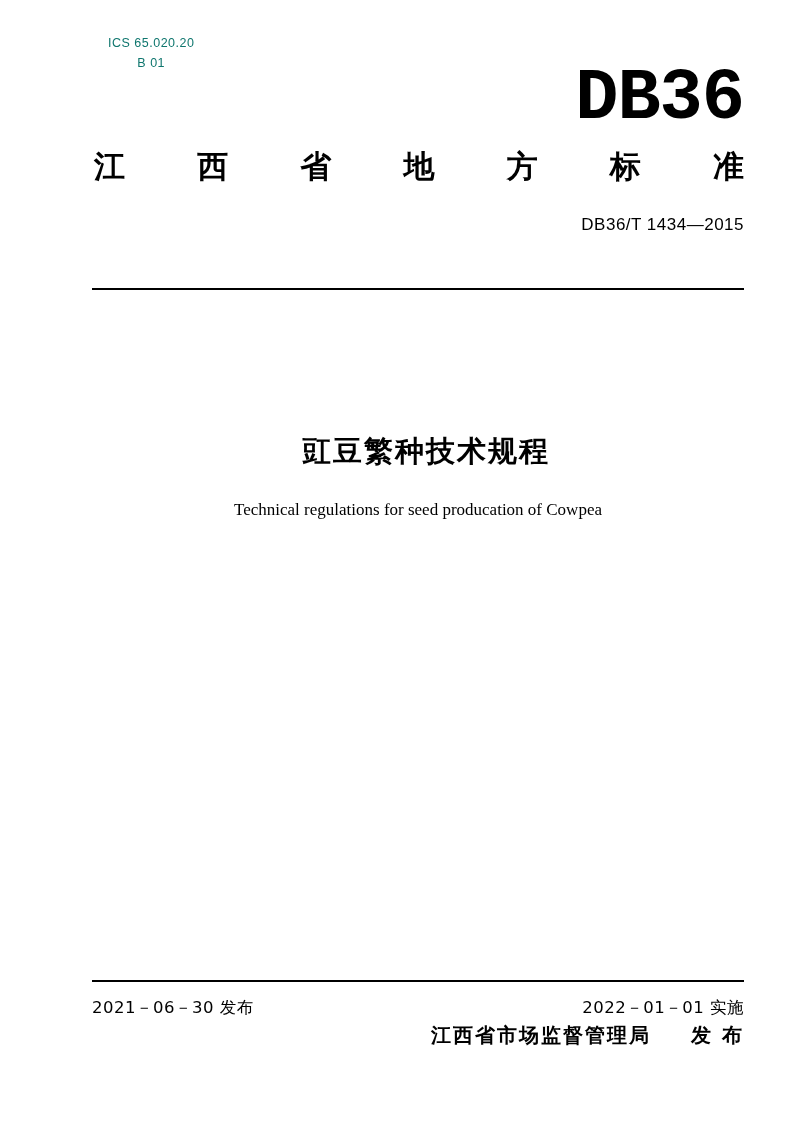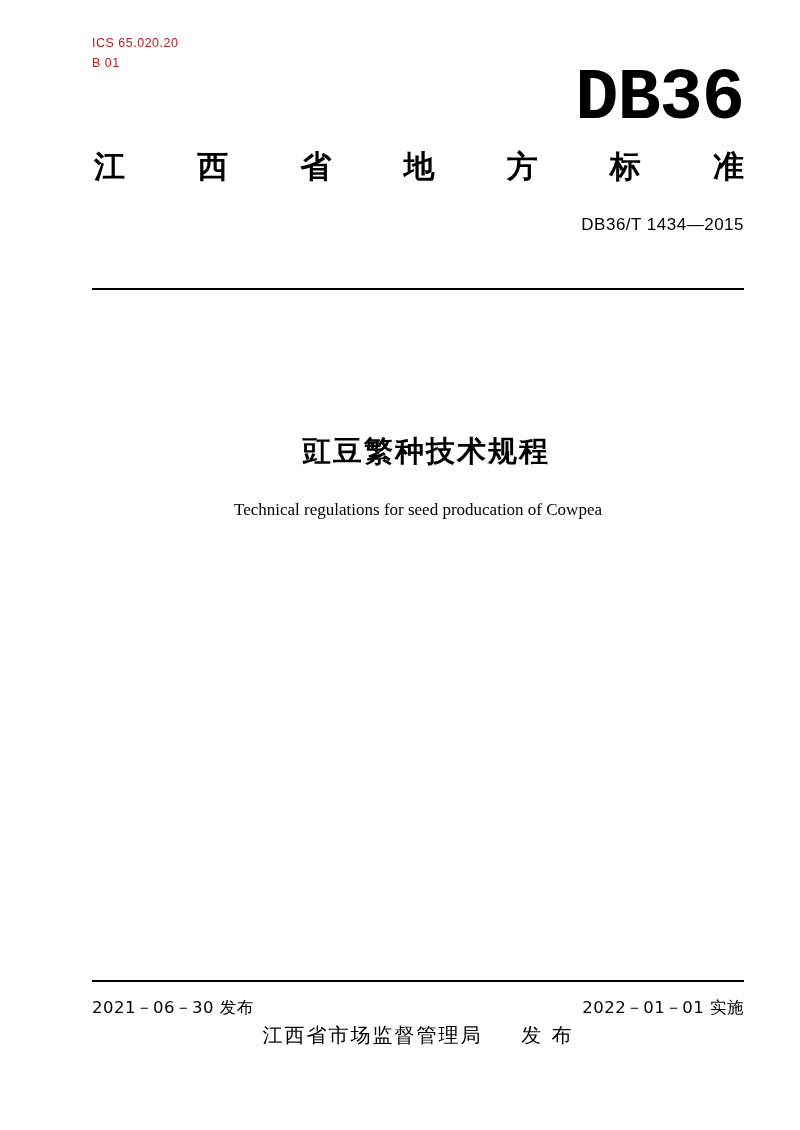--- a/index.html
+++ b/index.html
@@ -25,27 +25,28 @@
   .content {
     position: absolute;
     left: 92px;
     top: 0;
     width: 652px;
     height: 1130px;
   }
   
   .ics-block {
     position: absolute;
-    left: 0;
+    left: 16px;
     top: 33px;
     font-family: "Liberation Sans", sans-serif;
     font-size: 12.5px;
     line-height: 20px;
     letter-spacing: 0.5px;
-    color: #b91c1c;
+    color: #0f766e;
+    text-align: center;
   }
   .ics-line { white-space: pre; }
 
   
   .db36 {
     position: absolute;
     right: 0;
     top: 68px;
     font-family: Liberation Mono, monospace;
     font-weight: bold;
@@ -136,23 +137,23 @@
     font-size: 16.5px;
     letter-spacing: 0.5px;
     color: #000;
     margin-top: 42px;
   }
   .issuer {
     position: absolute;
     left: 0;
     top: 1022px;
     width: 652px;
-    text-align: center;
+    text-align: right;
     font-family: "DejaVu Sans", sans-serif;
-    font-weight: normal;
+    font-weight: bold;
     font-size: 20px;
     letter-spacing: 2px;
     color: #000;
   }
   .issuer .gap { display: inline-block; width: 22px; }
 </style>
 </head>
 <body>
 
 <div class="page">

